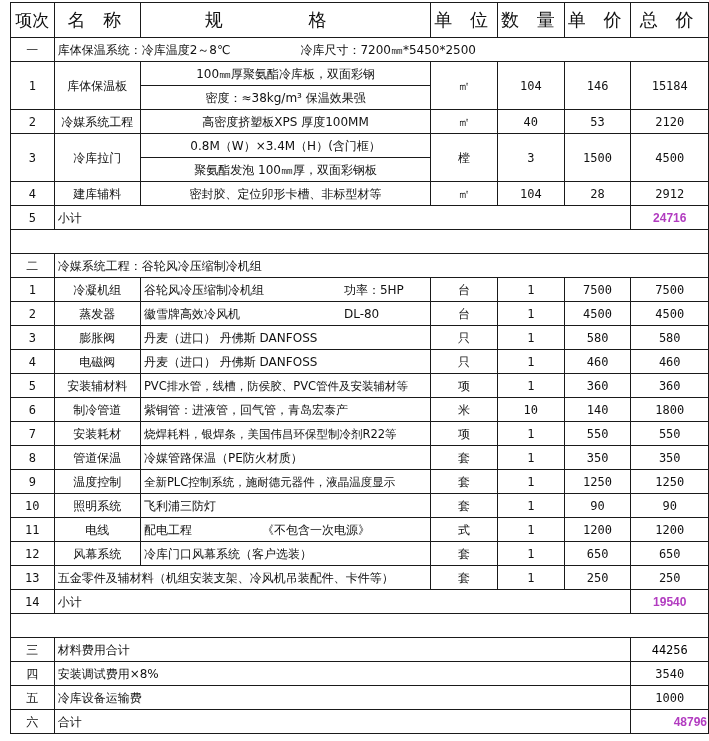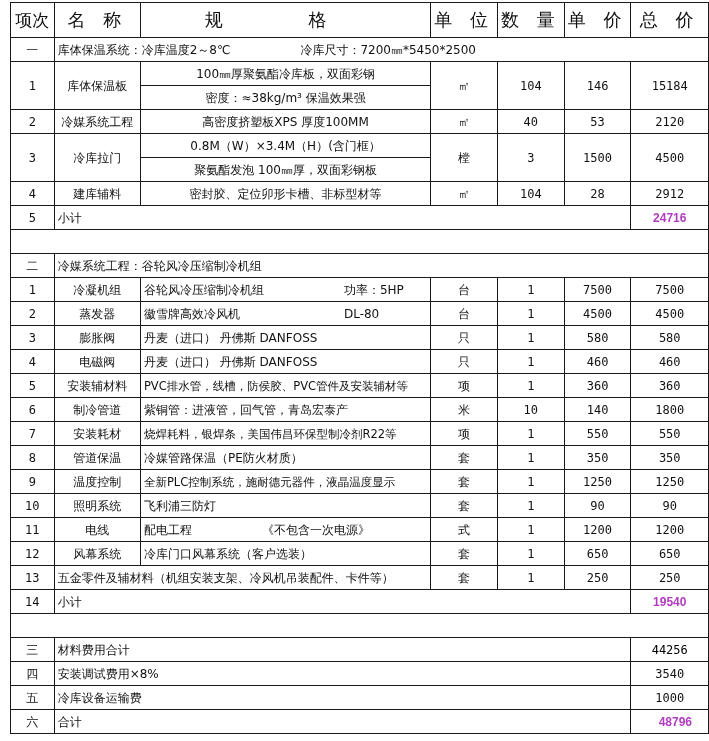--- a/index.html
+++ b/index.html
@@ -261,16 +261,16 @@
     <td class="c num">3540</td>
   </tr>
   <tr>
     <td class="c">五</td>
     <td colspan="5" class="l">冷库设备运输费</td>
     <td class="c num">1000</td>
   </tr>
   <tr>
     <td class="c">六</td>
     <td colspan="5" class="l">合计</td>
-    <td class="r total-magenta" style="padding-right:16px">48796</td>
+    <td class="r total-magenta" style="padding-right:1px">48796</td>
   </tr>
 </tbody>
   </table>
 
 </body></html>

